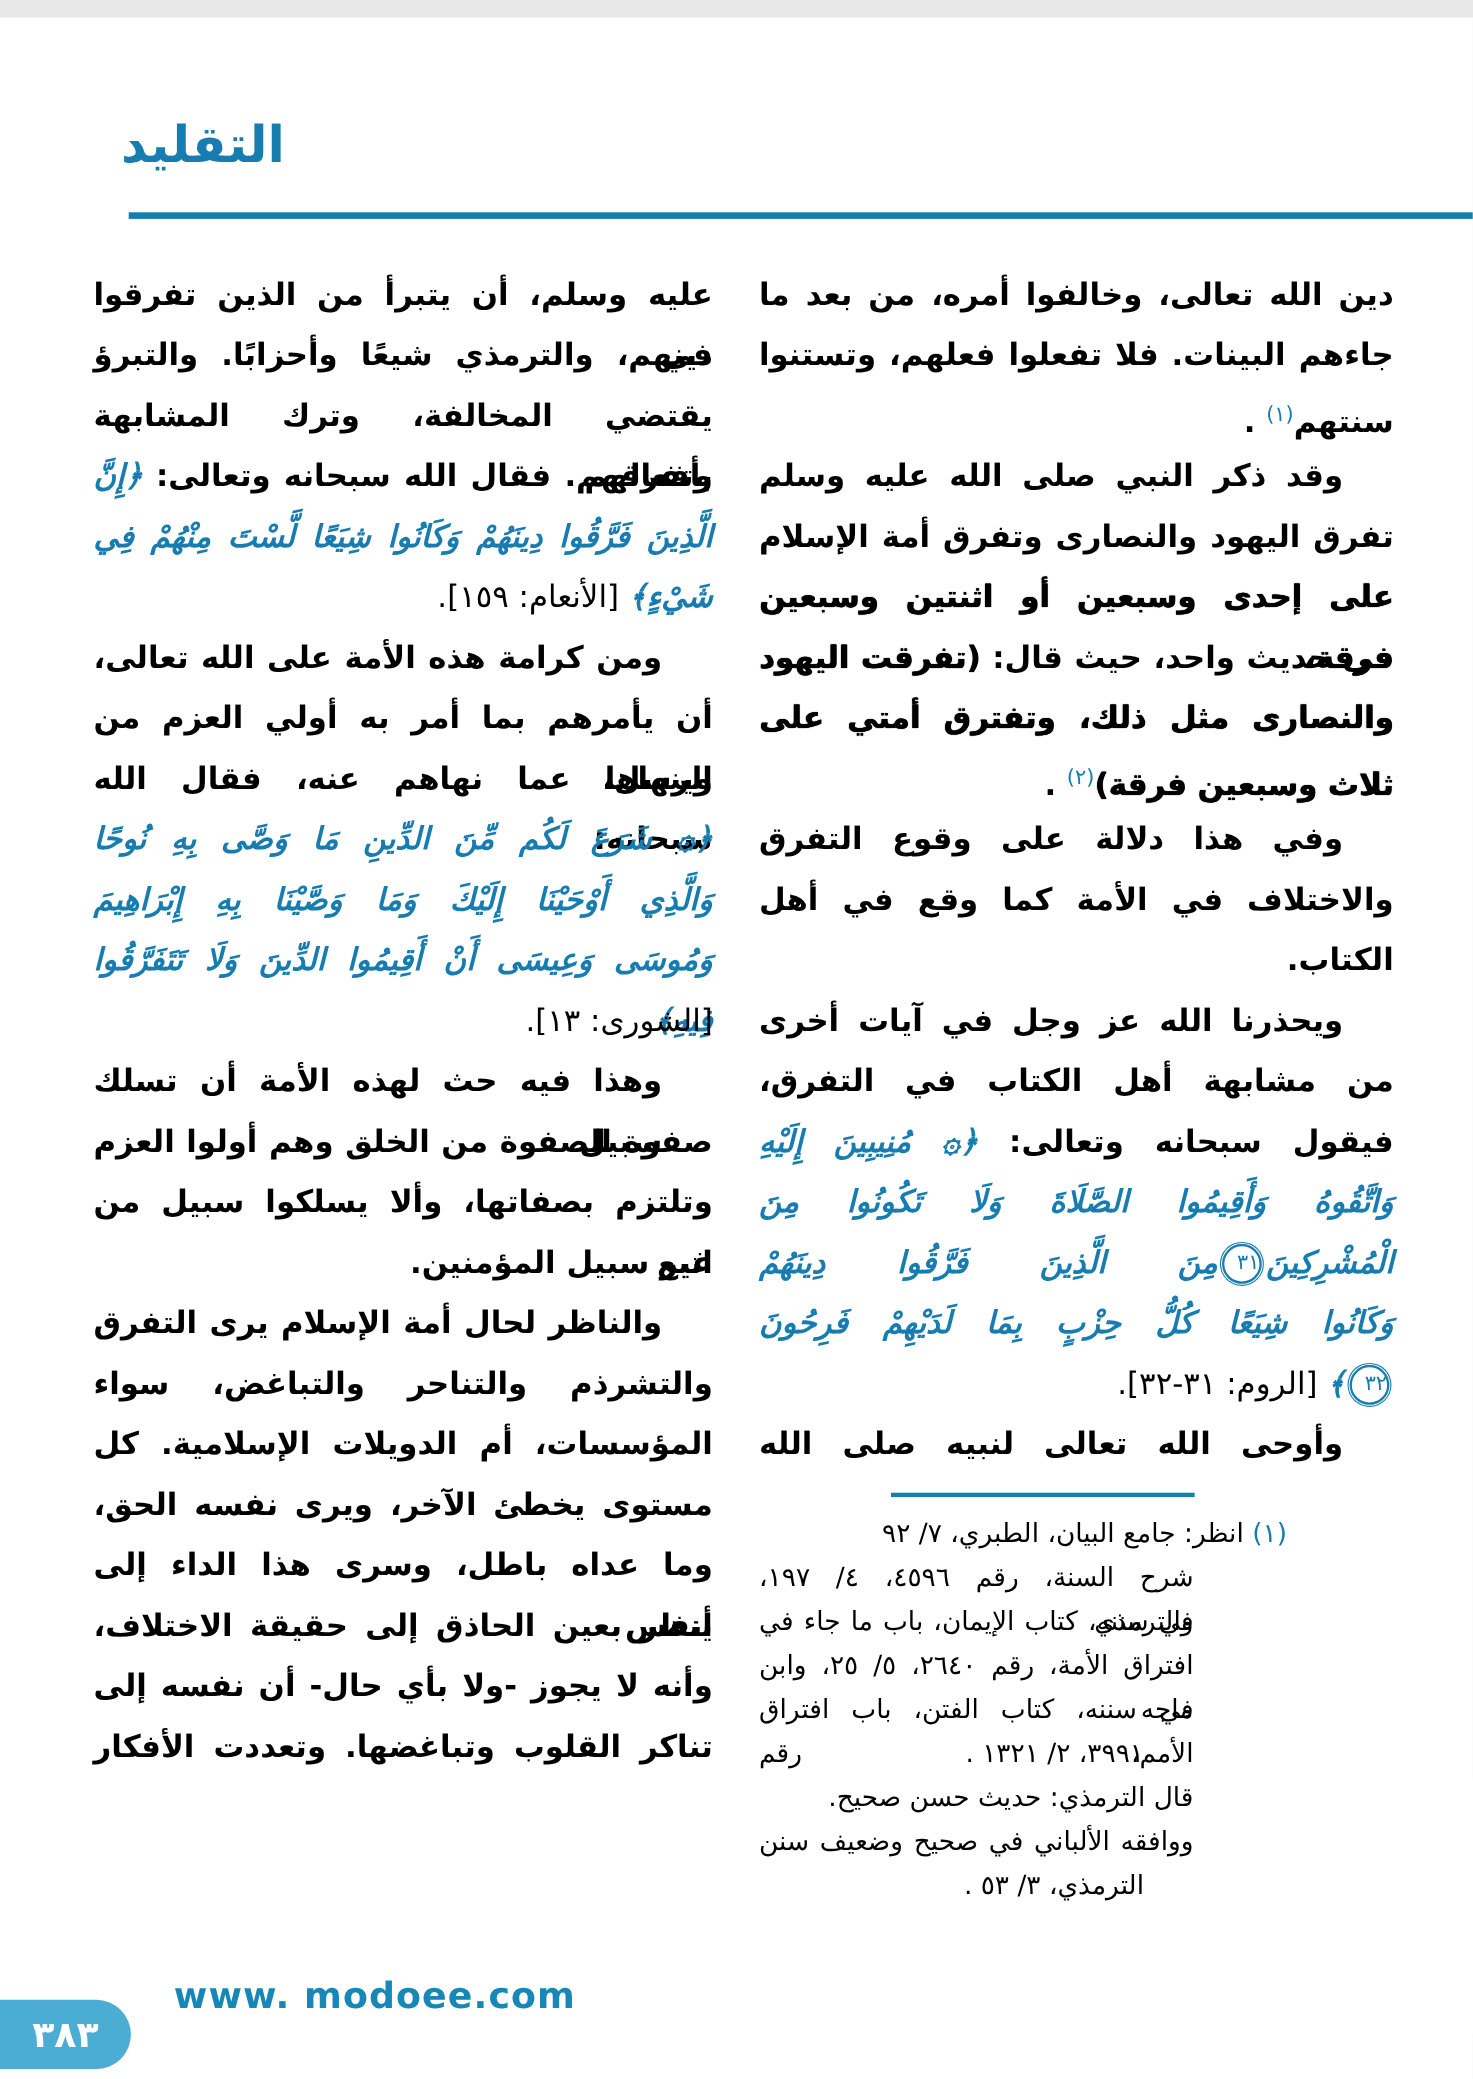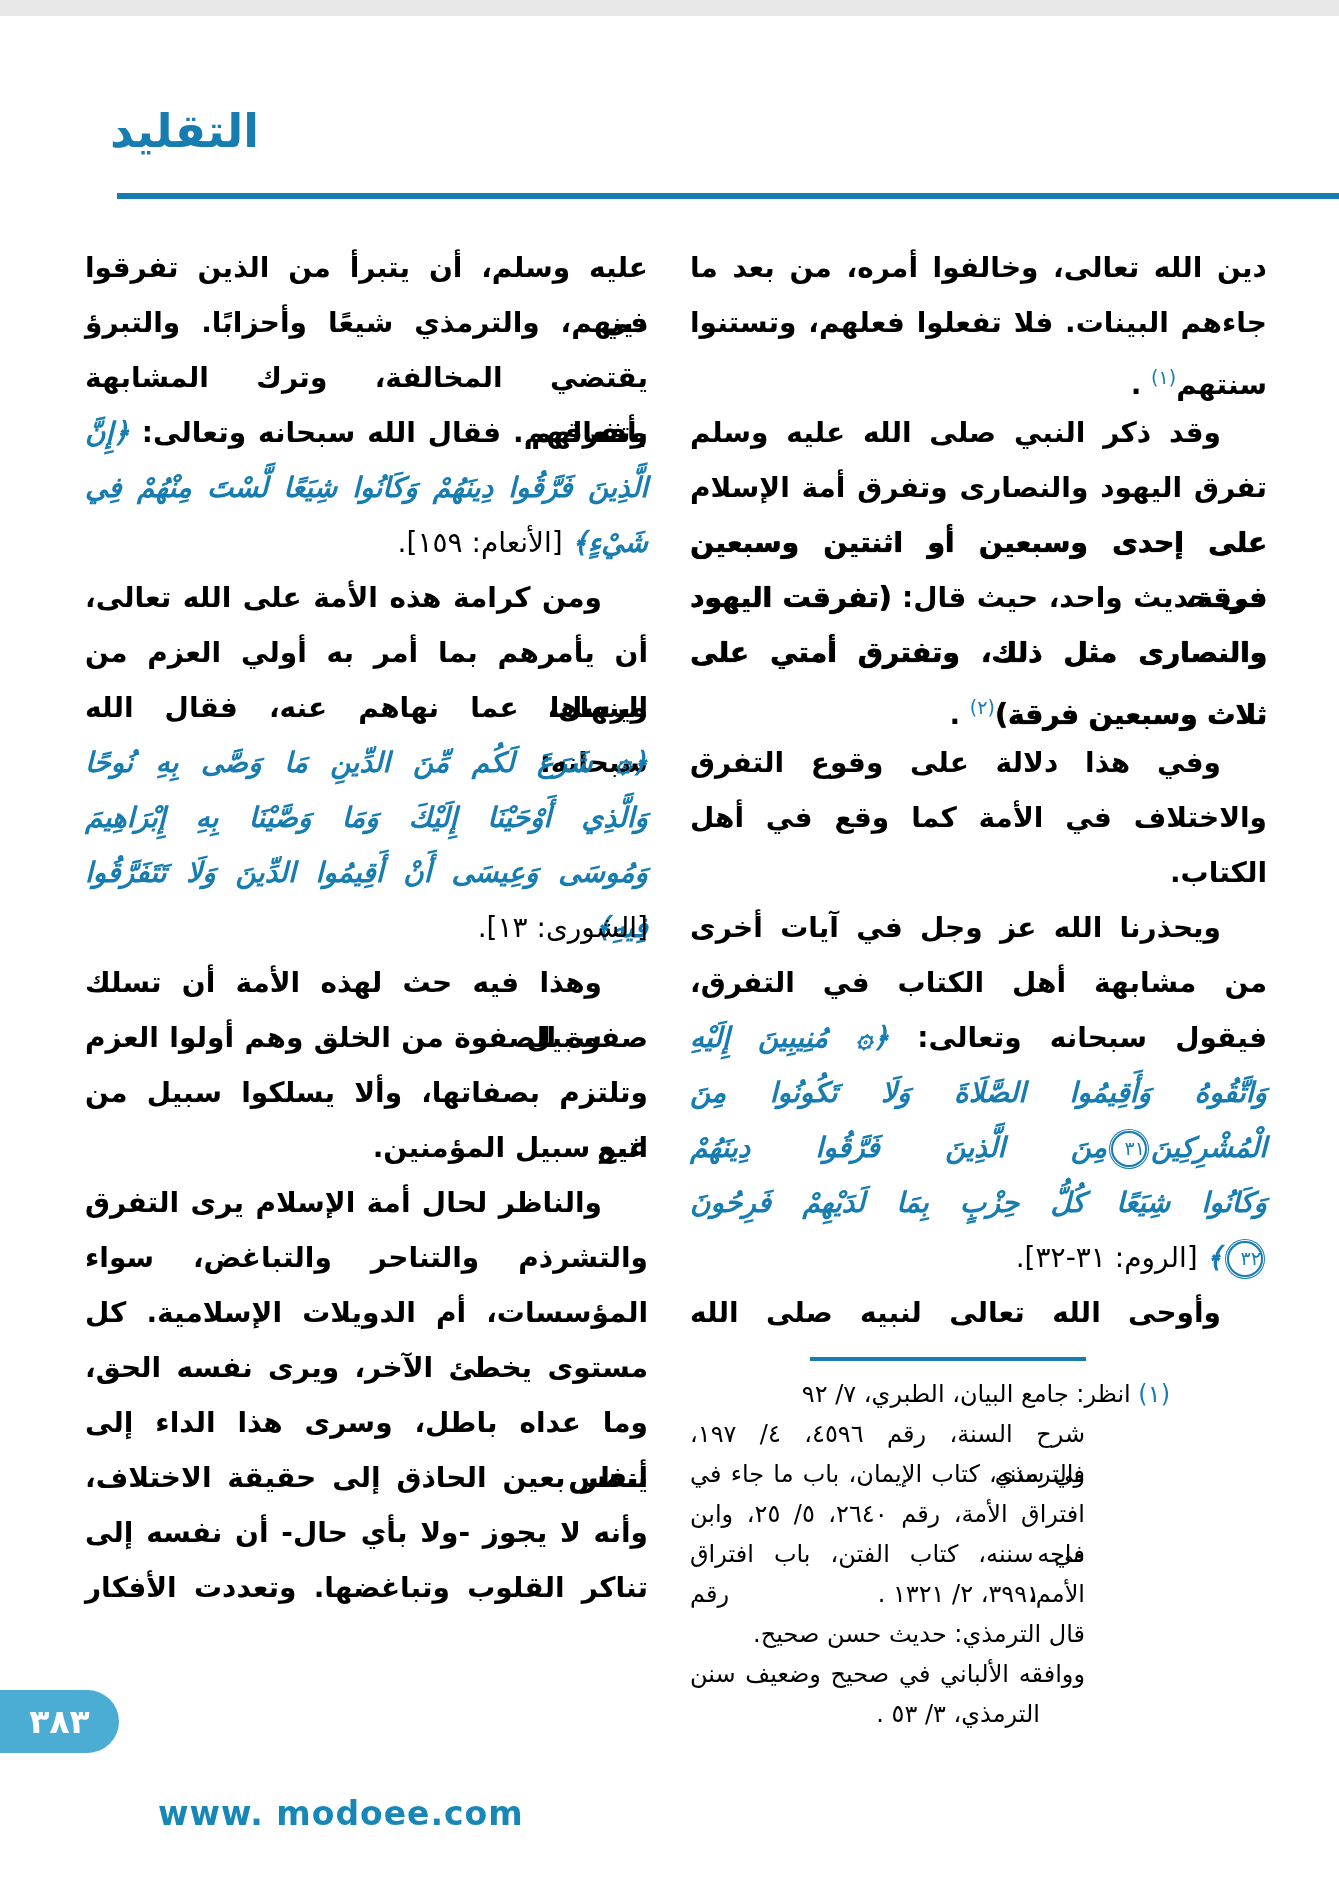--- a/index.html
+++ b/index.html
@@ -50,21 +50,21 @@
   }
   .footnotes {
     position:absolute; left:690px; top:1358px; width:480px;
     font-size:24px; font-weight:normal;
   }
   .footnotes .line { height:40px; line-height:40px; }
   .footnotes .line.w  { padding-right:85px; }
   .footnotes .line.w2 { padding-right:130px; }
   
   .page-badge {
-    position:absolute; left:0; top:1674px; width:119px; height:63px;
+    position:absolute; left:0; top:1802px; width:119px; height:63px;
     background:var(--badge,#4BADD3); border-radius:0 32px 32px 0;
     color:#fff; font-size:33px; line-height:63px; text-align:center;
     font-weight:bold;
   }
   .website {
     position:absolute; left:158px; top:1778px; direction:ltr;
     color:var(--website,#1787B8); font-size:33px; font-weight:bold;
     letter-spacing:1px;
   }
 </style>

